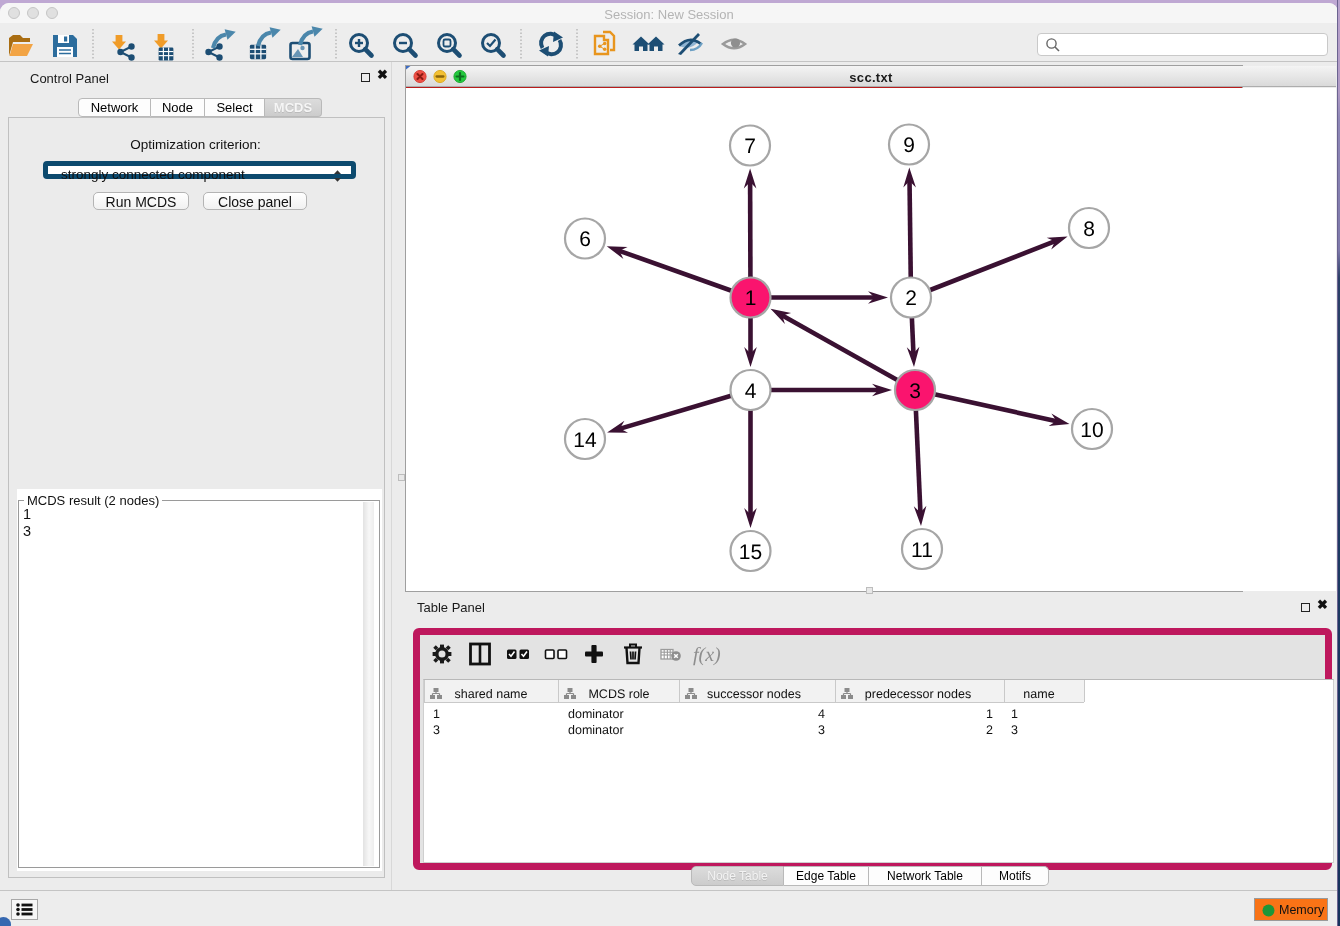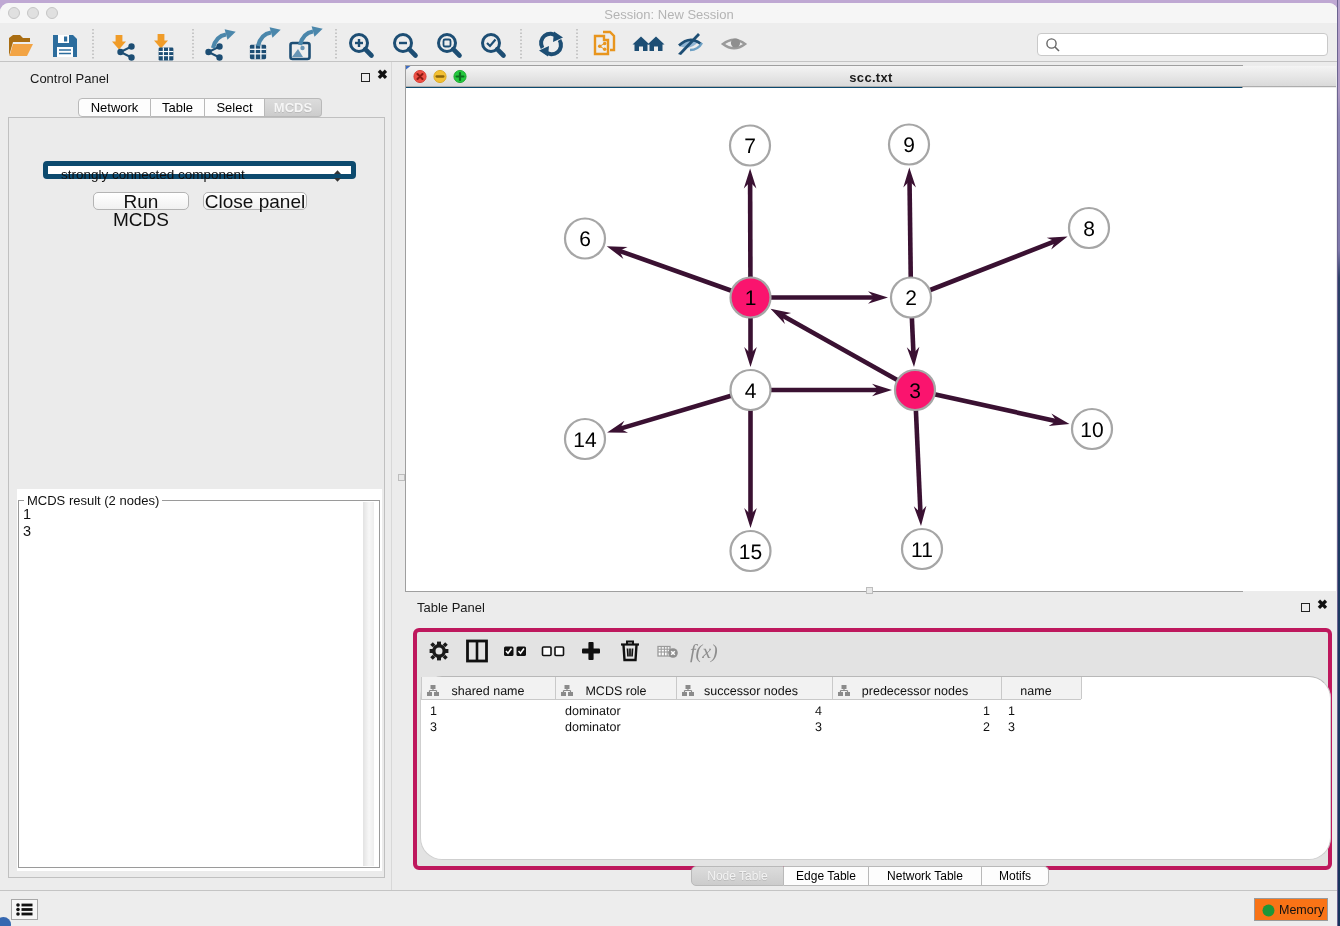--- a/index.html
+++ b/index.html
@@ -34,42 +34,42 @@
   border:1px solid #b9b9b9; border-left:none; display:flex; align-items:center; justify-content:center; }
 .cptab.first { border-left:1px solid #b9b9b9; border-radius:4px 0 0 4px; }
 .cptab.sel { background:linear-gradient(#dcdcdc,#cccccc); color:#f6f6f6;
   text-shadow:0 1px 0 #bbb; border-radius:0 4px 4px 0; }
 #cp-pane { position:absolute; left:8px; top:55px; width:377px; height:761px;
   border:1px solid #c0c0c0; background:#ebebeb; }
 #opt-label { position:absolute; left:0; top:75px; width:100%; text-align:center; font-size:13.5px; color:#111; }
 #dropdown { position:absolute; left:43px; top:99px; width:313px; height:18px; background:#fff;
   border:5px solid #0c4a6e; border-radius:4px; font-size:13.5px; color:#111; line-height:17px; padding-left:13px; }
 .btn { position:absolute; top:130px; height:18px; background:linear-gradient(#ffffff,#f1f1f1);
-  border:1px solid #b4b4b4; border-radius:5px; font-size:19px; color:#111; text-align:center; line-height:18px; }
+  border:1px solid #b4b4b4; border-radius:5px; font-size:14px; color:#111; text-align:center; line-height:18px; }
 #mcds-box { position:absolute; left:17px; top:427px; width:365px; height:382px; background:#fff; }
 #mcds-border { position:absolute; left:1px; top:11px; width:362px; height:368px; border:1px solid #9a9a9a; }
 #mcds-legend { position:absolute; left:7px; top:4px; background:#fff; padding:0 3px; font-size:13px; color:#111; }
 #mcds-text { position:absolute; left:6px; top:17px; font-size:14.5px; color:#111; line-height:17px; }
 #mcds-scroll { position:absolute; left:346px; top:13px; width:11px; height:364px;
   background:linear-gradient(90deg,#e2e2e2,#f7f7f7 55%,#ededed); }
 
 #netwin { position:absolute; left:405px; top:62px; width:838px; height:527px;
-  border:1px solid #9f9f9f; background:#0c4a6e; }
+  border:1px solid #9f9f9f; background:#b91c1c; }
 #net-titlebar { position:absolute; left:0; top:0; width:930px; height:21px;
   background:linear-gradient(#f4f4f4,#dadada); border-bottom:1px solid #adadad; }
 #net-title { position:absolute; top:4px; left:0; width:100%; text-align:center; font-size:13px; font-weight:600; color:#1a1a1a; letter-spacing:0.3px; }
 #canvas { position:absolute; left:0; top:22px; width:930px; height:503px; background:#fff; }
 
 #tp { position:absolute; left:405px; top:589px; width:935px; height:298px; background:#ececec; }
 #tp-title { position:absolute; left:12px; top:8px; font-size:13px; color:#1a1a1a; }
 #tp-float { position:absolute; left:896px; top:11px; width:9px; height:9px; border:1.5px solid #222; background:#ececec; }
 #tp-close { position:absolute; left:912px; top:5px; font-size:13px; color:#111; font-weight:bold; }
 #tp-body { position:absolute; left:8px; top:36px; width:919px; height:242px;
-  background:#e3e3e3; border:4px solid #be185d; border-radius:6px; }
-#tp-table { position:absolute; left:3px; top:44px; width:911px; height:184px; background:#fff; border-top:1px solid #b8b8b8; border-left:1px solid #cfcfcf; border-right:1px solid #cfcfcf; border-bottom:1px solid #cfcfcf;border-radius:22px; }
+  background:#e3e3e3; border:7px solid #be185d; border-radius:6px; }
+#tp-table { position:absolute; left:3px; top:44px; width:911px; height:184px; background:#fff; border-top:1px solid #b8b8b8; border-left:1px solid #cfcfcf; border-right:1px solid #cfcfcf; border-bottom:1px solid #cfcfcf; }
 
 #bot-tabs { position:absolute; left:691px; top:863px; height:20px; display:flex; z-index:5; }
 .btab { height:20px; font-size:12px; color:#000; background:#fdfdfd;
   border:1px solid #b9b9b9; border-left:none; display:flex; align-items:center; justify-content:center; }
 .btab.first { border-left:1px solid #b9b9b9; border-radius:5px 0 0 5px;
   background:linear-gradient(#dcdcdc,#cccccc); color:#f3f3f3; text-shadow:0 1px 0 #bbb; }
 .btab.last { border-radius:0 5px 5px 0; }
 
 #statusbar { position:absolute; left:0; top:887px; width:1338px; height:36px;
   background:#ededed; border-top:1px solid #c4c4c4; }
@@ -208,24 +208,25 @@
     </svg>
   </div>
   </div>
   <div id="cp">
     <div id="cp-title">Control Panel</div>
     <div id="cp-float"></div>
     <div id="cp-close">✖</div>
     <div id="cp-pane"></div>
     <div id="cp-tabs">
       <div class="cptab first" style="width:73px;">Network</div>
-      <div class="cptab" style="width:54px;">Table</div>
+      <div class="cptab" style="width:54px;">Node</div>
       <div class="cptab" style="width:60px;">Select</div>
       <div class="cptab sel" style="width:57px;font-weight:bold;">MCDS</div>
     </div>
+    <div id="opt-label">Optimization criterion:</div>
     <div id="dropdown">strongly connected component
       <svg width="11" height="14" viewBox="0 0 11 14" style="position:absolute;right:8px;top:3px;">
         <path d="M2 5 L5.5 1.2 L9 5 Z" fill="#333"></path>
           <path d="M2 9 L5.5 12.8 L9 9 Z" fill="#333"></path>
       </svg>
     </div>
     <div class="btn" style="left:93px; width:96px;">Run MCDS</div>
     <div class="btn" style="left:203px; width:104px;">Close panel</div>
     <div id="mcds-box">
       <div id="mcds-border"></div>

